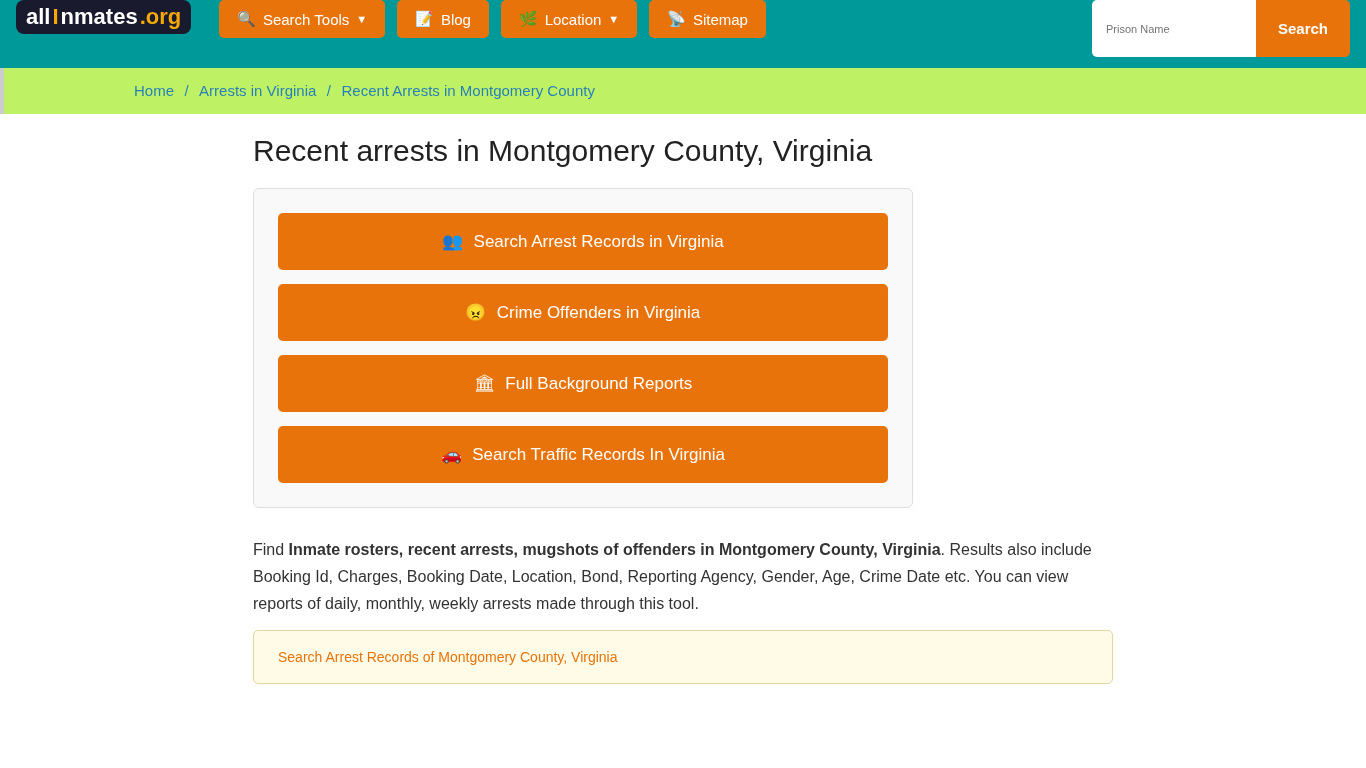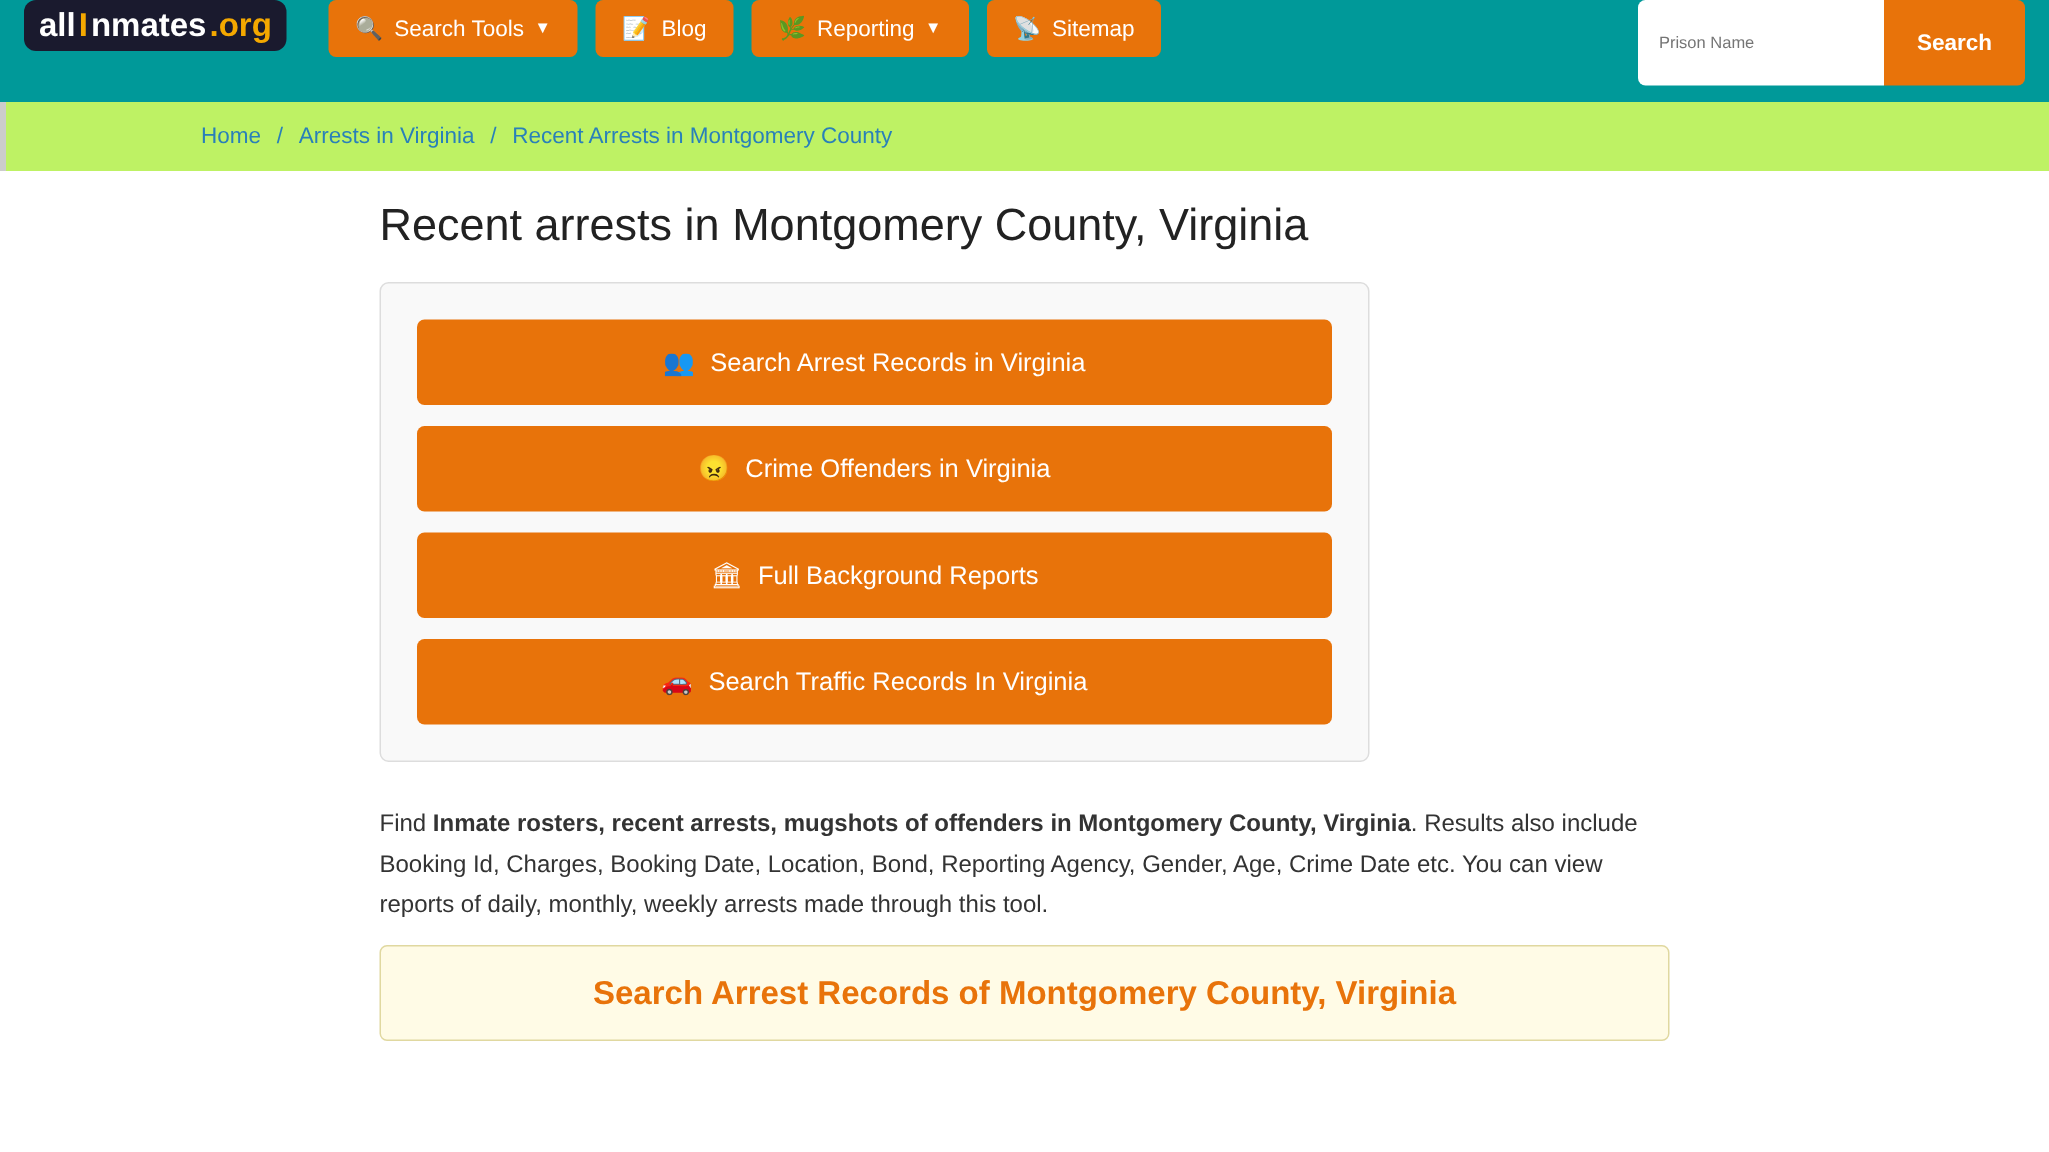--- a/index.html
+++ b/index.html
@@ -155,23 +155,22 @@
 
     
     .search-section-heading {
       background: #fffbe6;
       border: 1px solid #e0d8a0;
       border-radius: 5px;
       padding: 18px 24px;
     }
     .search-section-heading h2 {
       color: #e8730a;
-      font-size: 22px;
-      font-weight: bold;
-      text-align: center;
+      font-size: 14px;
+      font-weight: normal;
     }
   </style>
 </head>
 <body>
 
 <nav class="navbar">
   <div class="logo-area">
     <div class="logo-box">
       <span class="logo-text-all">all</span>
         <span style="color:#f4a800;font-weight:bold;font-size:22px;">I</span>
@@ -186,21 +185,21 @@
     <span class="chevron">▼</span>
   </button>
 
   <button class="nav-link-btn">
     <span>📝</span>
     <span>Blog</span>
   </button>
 
   <button class="nav-btn">
     <span>🌿</span>
-    <span>Reporting</span>
+    <span>Location</span>
     <span class="chevron">▼</span>
   </button>
 
   <button class="nav-link-btn">
     <span>📡</span>
     <span>Sitemap</span>
   </button>
 
   <div class="nav-spacer"></div>
 

